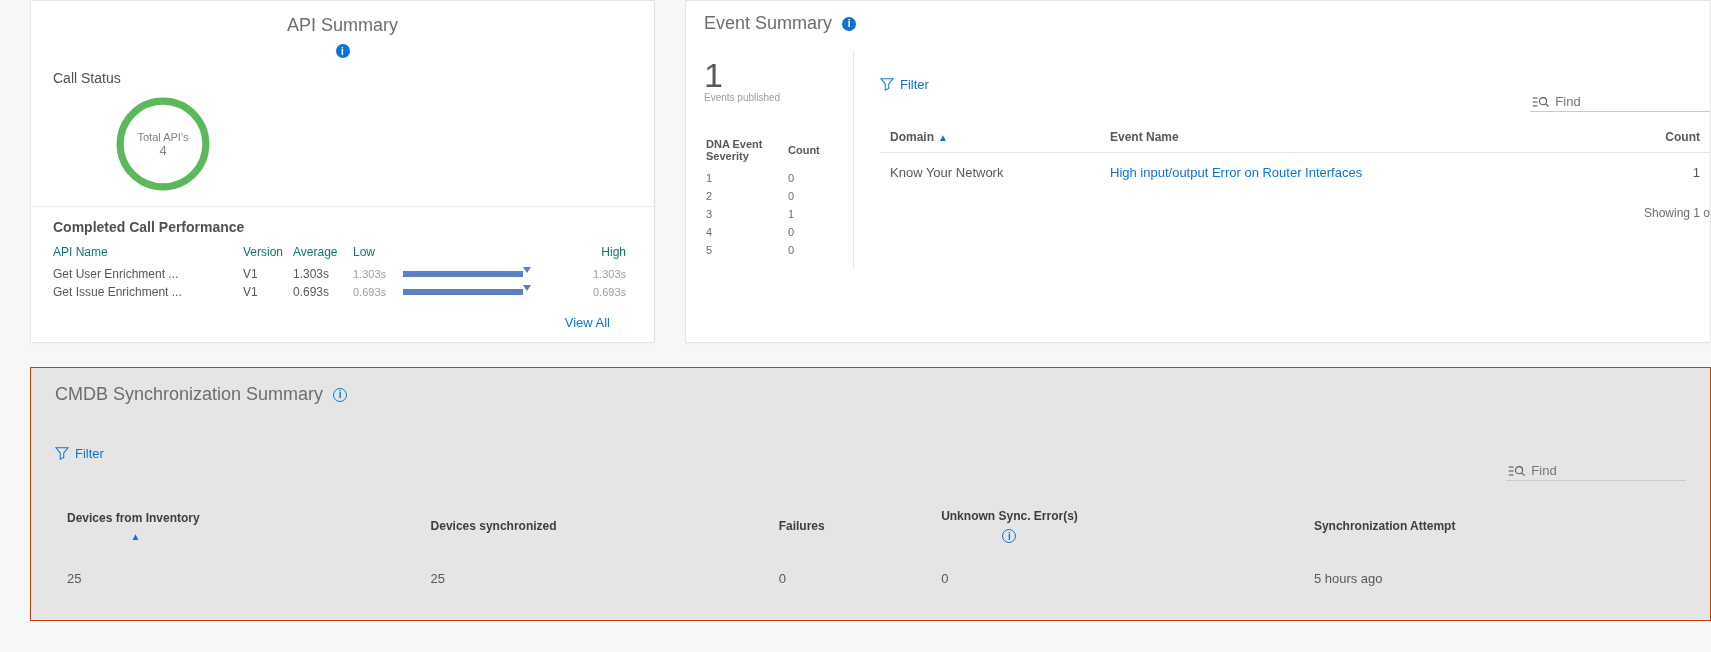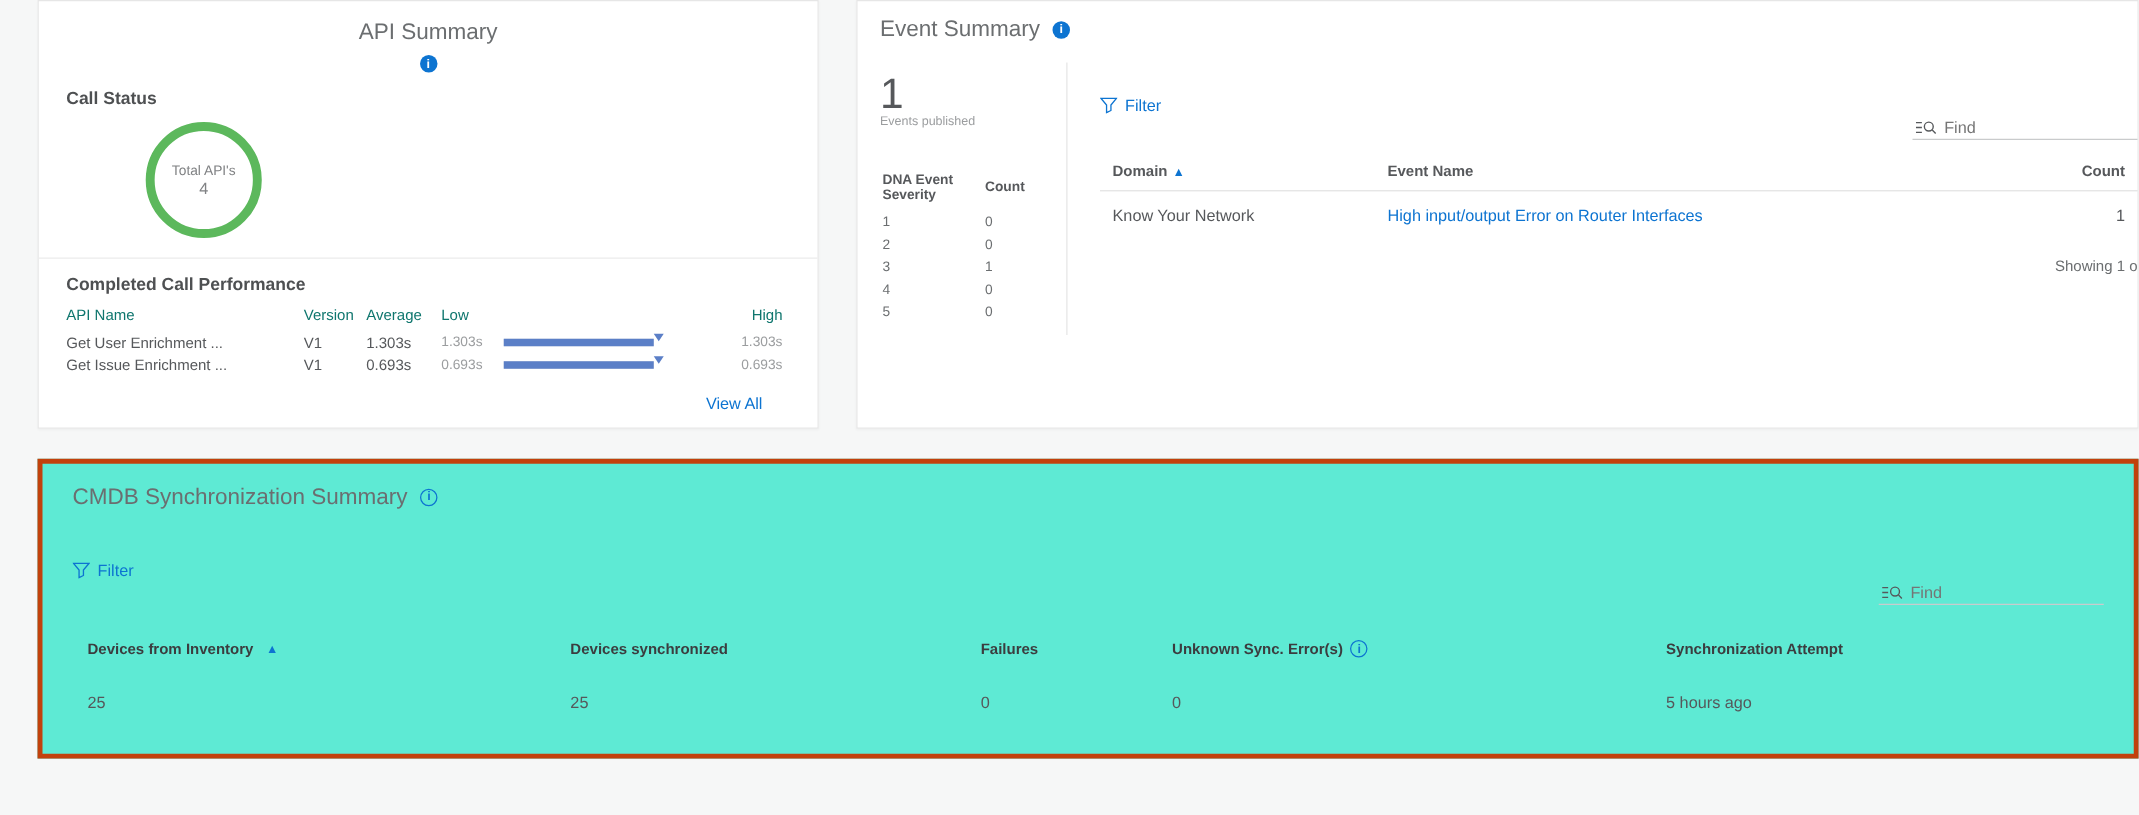--- a/index.html
+++ b/index.html
@@ -24,21 +24,21 @@
     background:#0d74d1; color:#fff; font-size:10px; font-weight:700;
     display:inline-flex; align-items:center; justify-content:center;
     cursor:default;
   }
   .info-icon-outline {
     width:14px; height:14px; border-radius:50%;
     border:1px solid #0d74d1; color:#0d74d1; font-size:10px; font-weight:700;
     display:inline-flex; align-items:center; justify-content:center;
   }
   .call-status-block { padding: 6px 22px 12px; border-bottom:1px solid #ececec; }
-  .call-status-title { font-size:14px; font-weight:700; color:#4e5052; margin-bottom:8px; }
+  .call-status-title { font-size:14px; font-weight:400; color:#4e5052; margin-bottom:8px; }
   .donut-wrap { display:flex; justify-content:flex-start; padding-left:60px; }
   .donut {
     position:relative; width:100px; height:100px;
   }
   .donut svg { width:100px; height:100px; }
   .donut-center {
     position:absolute; top:0; left:0; width:100%; height:100%;
     display:flex; flex-direction:column; align-items:center; justify-content:center;
     font-size:11px; color:#808284;
   }
@@ -92,33 +92,33 @@
     padding:8px 10px; border-bottom:1px solid #e6e6e6;
   }
   .ev-table th.last { text-align:right; }
   .sort-caret { color:#0d74d1; font-size:10px; margin-left:4px; }
   .ev-table td { padding:12px 10px; font-size:13px; color:#56585b; }
   .ev-table td a { color:#0d74d1; text-decoration:none; }
   .ev-table td.last { text-align:right; }
   .paging { text-align:right; color:#6b6e70; font-size:12px; padding:14px 0 0; }
 
   .cmdb-card {
-    margin: 4px 0 0 30px; background:#5eead4; border:4px solid #c2410c;
+    margin: 4px 0 0 30px; background:#e5e5e5; border:1px solid #c2410c;
     box-shadow: 0 1px 2px rgba(0,0,0,0.04); padding:16px 24px 30px;
   }
   .cmdb-header { display:flex; align-items:center; gap:10px; margin-bottom:20px; }
   .cmdb-title { font-size:18px; color:#6b6e70; font-weight:400; }
   .cmdb-filter-row { display:flex; align-items:center; justify-content:space-between; margin-bottom:18px; }
   .cmdb-table { width:100%; border-collapse:collapse; }
   .cmdb-table th {
     text-align:left; font-size:12px; font-weight:700; color:#3b3d3f;
     padding:10px 12px;
   }
   .cmdb-table td { padding:18px 12px 4px; font-size:13px; color:#56585b; }
-  .cmdb-th-inner { display:inline-flex; align-items:center; gap:6px; }
+  .cmdb-th-inner { display:inline-flex; align-items:center; gap:6px;flex-direction:column; }
 </style>
 </head>
 <body>
 
 <div class="top-row">
 
   <div class="card api-card">
     <div class="api-card-header">
       <span class="api-title">API Summary</span>
       <span class="info-icon">i</span>

